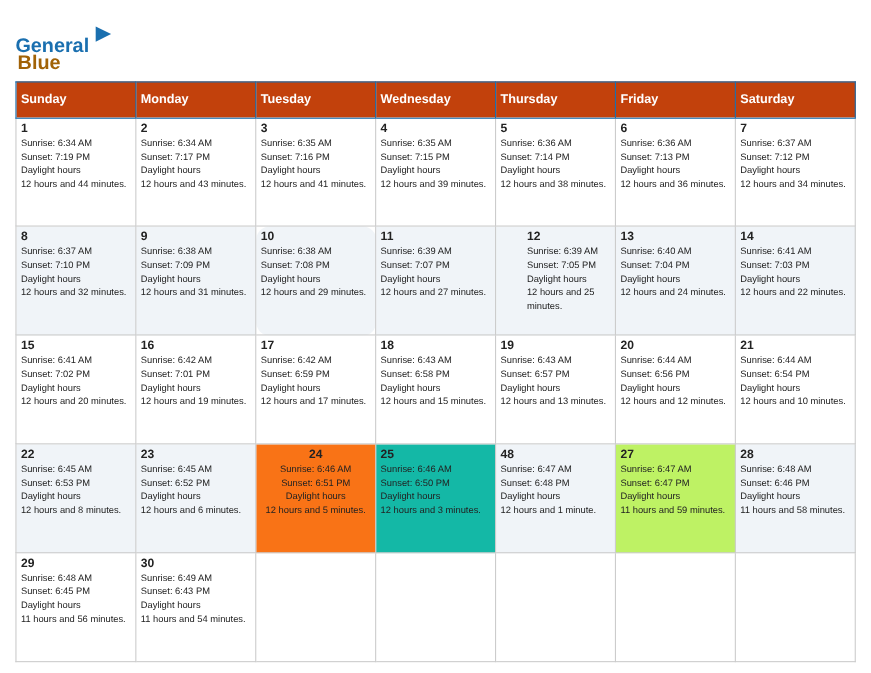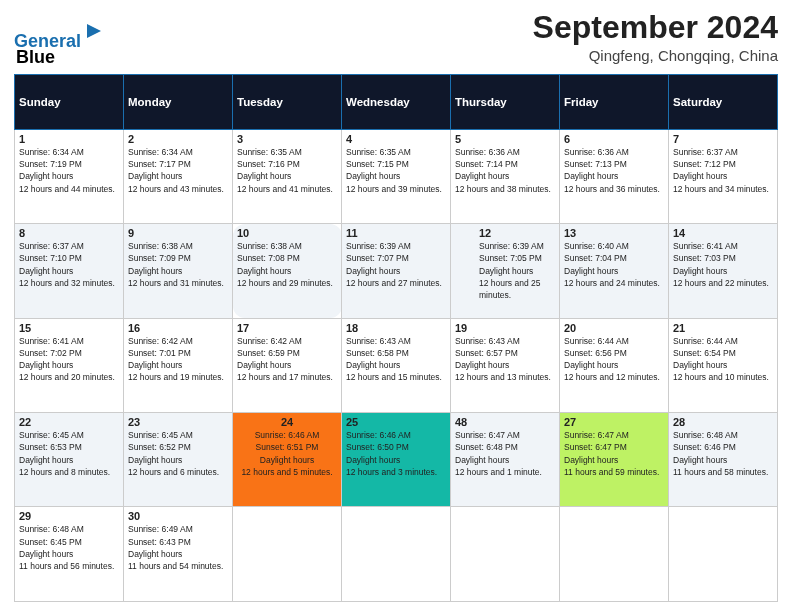--- a/index.html
+++ b/index.html
@@ -52,25 +52,25 @@
       color: #444;
       margin-top: 2px;
     }
     .calendar-table {
       width: 100%;
       border-collapse: collapse;
       flex: 1;
       table-layout: fixed;
     }
     .calendar-table th {
-      background: #0f172a;
+      background: #c2410c;
       color: #fff;
       font-size: 11.5px;
       font-weight: bold;
-      padding: 21px 4px;
+      padding: 10px 4px;
       text-align: left;
       border: 1px solid #1a6faf;
     }
     .calendar-table td {
       border: 1px solid #ccc;
       vertical-align: top;
       padding: 3px 4px;
       font-size: 9px;
       color: #222;
       background: #fff;
@@ -101,25 +101,21 @@
   <div class="header">
     <div class="logo">
       <div style="display:flex; align-items:center; gap:0">
         <span class="logo-text">
           <span>General</span>
         </span>
         <svg width="22" height="22" viewBox="0 0 22 22" style="margin-left:2px;margin-top:0">
           <polygon points="4,4 18,11 4,18" fill="#1a6faf"></polygon>
         </svg>
       </div>
-      <span class="logo-text" style="color:#000000; margin-top:-4px; margin-left:2px; font-size:18px;">Blue</span>
-    </div>
-    <div class="title-block">
-      <div class="month-title">September 2024</div>
-      <div class="location-title">Qingfeng, Chongqing, China</div>
+      <span class="logo-text" style="color:#a16207; margin-top:-4px; margin-left:2px; font-size:18px;">Blue</span>
     </div>
   </div>
 
   <table class="calendar-table">
     <thead>
       <tr>
         <th>Sunday</th>
         <th>Monday</th>
         <th>Tuesday</th>
         <th>Wednesday</th>

